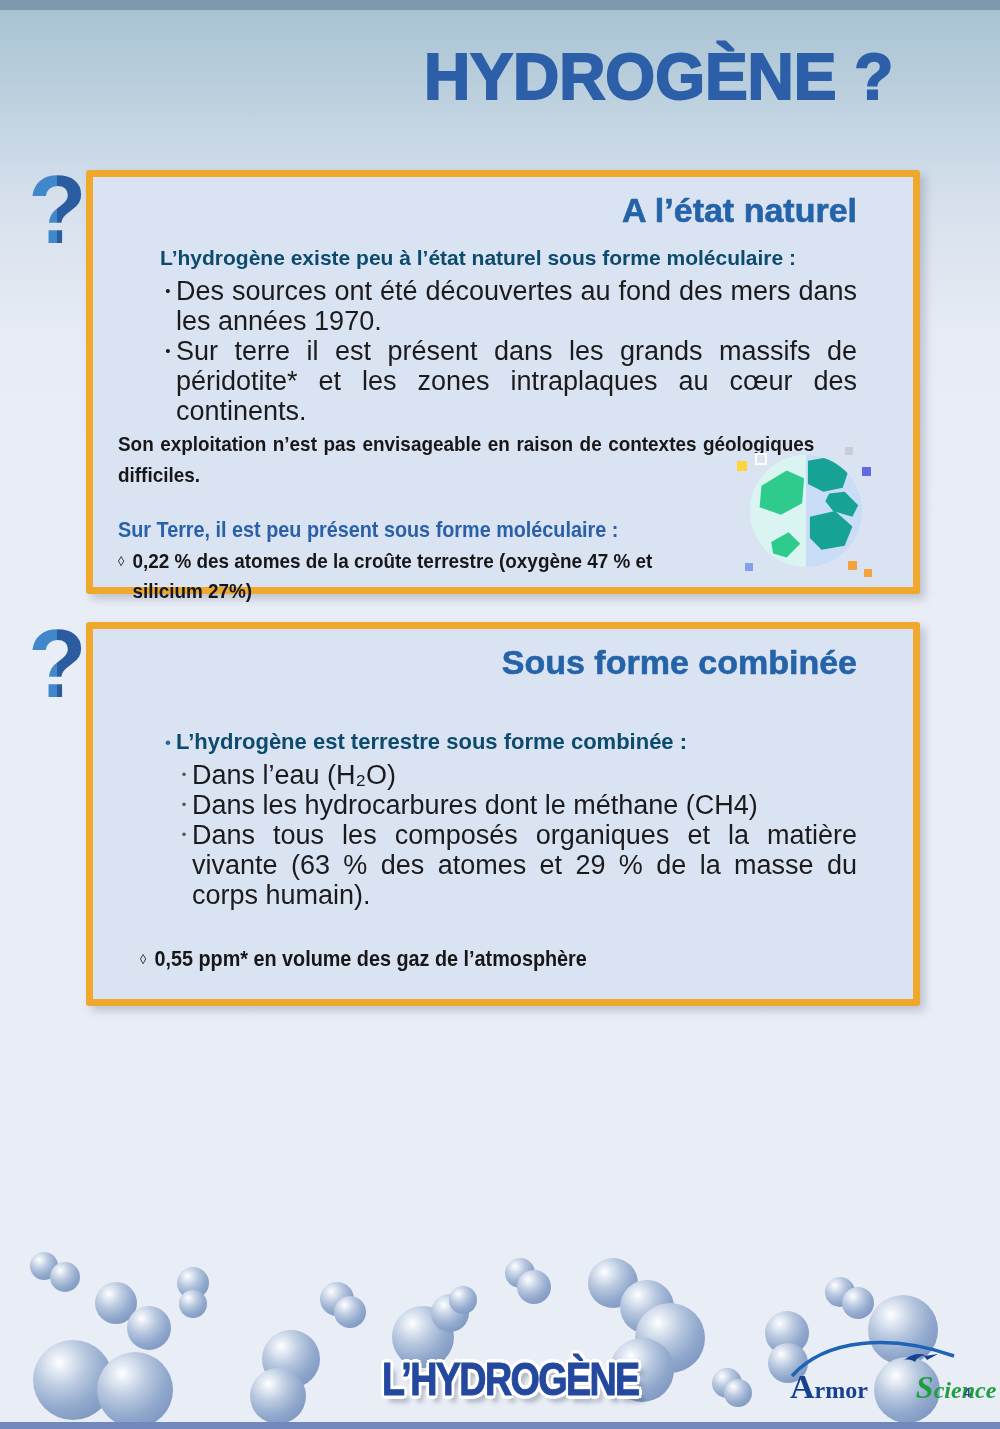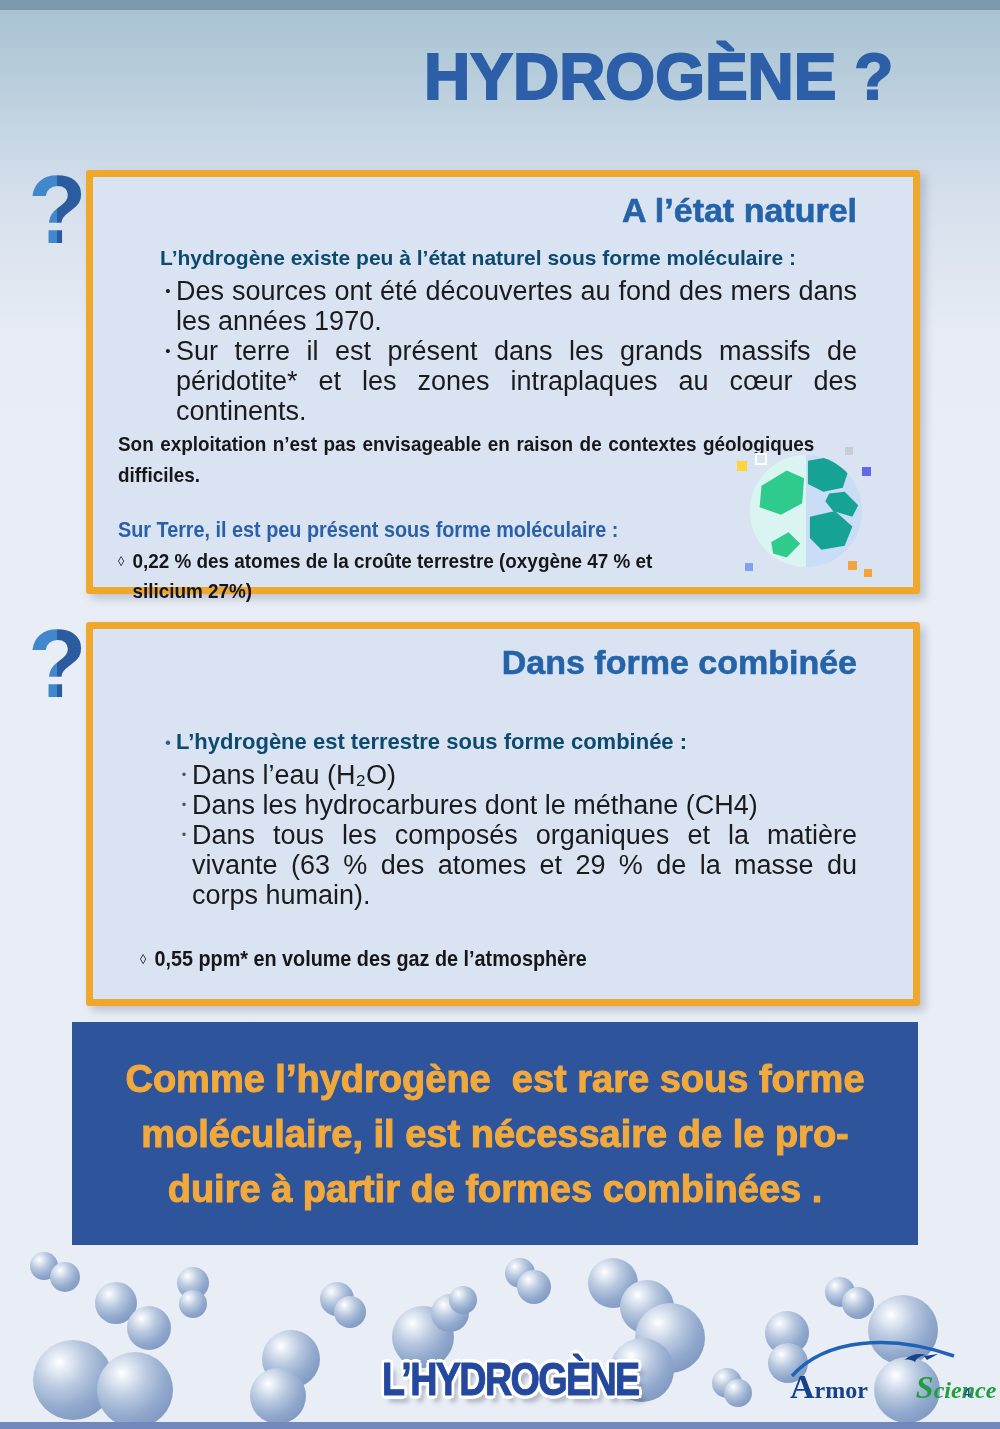--- a/index.html
+++ b/index.html
@@ -141,21 +141,21 @@
             <polygon points="84,42 100,40 114,54 108,66 88,60 80,50" fill="#16a396"></polygon>
             <polygon points="64,66 90,60 108,76 100,96 76,100 64,88" fill="#16a396"></polygon>
           </g>
         </svg>
       </div>
     </div>
   </div>
 
   <div class="panel panel2">
     <div class="panel-inner">
-      <h2 class="panel-title">Dans forme combinée</h2>
+      <h2 class="panel-title">Sous forme combinée</h2>
       <div class="content" style="margin-top:46px;">
         <div class="diamond-row">
           <span class="b-dot blue-dot">•</span>
           <span class="blue-bold" style="font-size:22px;">L’hydrogène est terrestre sous forme combinée :</span>
         </div>
         <ul class="bullets sub-bullets">
           <li>
             <span class="b-dot">•</span>
             <span class="b-text" style="text-align:left;">Dans l’eau (H₂O)</span>
           </li>
@@ -169,25 +169,20 @@
           </li>
         </ul>
         <div class="diamond-row condensed" style="margin-left:-20px;margin-top:34px;">
           <span class="d-glyph">◊</span>
           <span class="d-text" style="font-size:22px;">0,55 ppm* en volume des gaz de l’atmosphère</span>
         </div>
       </div>
     </div>
   </div>
 
-  <div class="callout">
-    <div class="callout-line">Comme l’hydrogène  est rare sous forme</div>
-    <div class="callout-line">moléculaire, il est nécessaire de le pro-</div>
-    <div class="callout-line">duire à partir de formes combinées .</div>
-  </div>
 
   <div>
     <div class="mol" style="left:30px;top:1252px;width:28px;height:28px;"></div>
     <div class="mol" style="left:50px;top:1262px;width:30px;height:30px;"></div>
     <div class="mol" style="left:95px;top:1282px;width:42px;height:42px;"></div>
     <div class="mol" style="left:127px;top:1306px;width:44px;height:44px;"></div>
     <div class="mol" style="left:177px;top:1267px;width:32px;height:32px;"></div>
     <div class="mol" style="left:179px;top:1290px;width:28px;height:28px;"></div>
     <div class="mol" style="left:33px;top:1340px;width:80px;height:80px;"></div>
     <div class="mol" style="left:97px;top:1352px;width:76px;height:76px;"></div>

